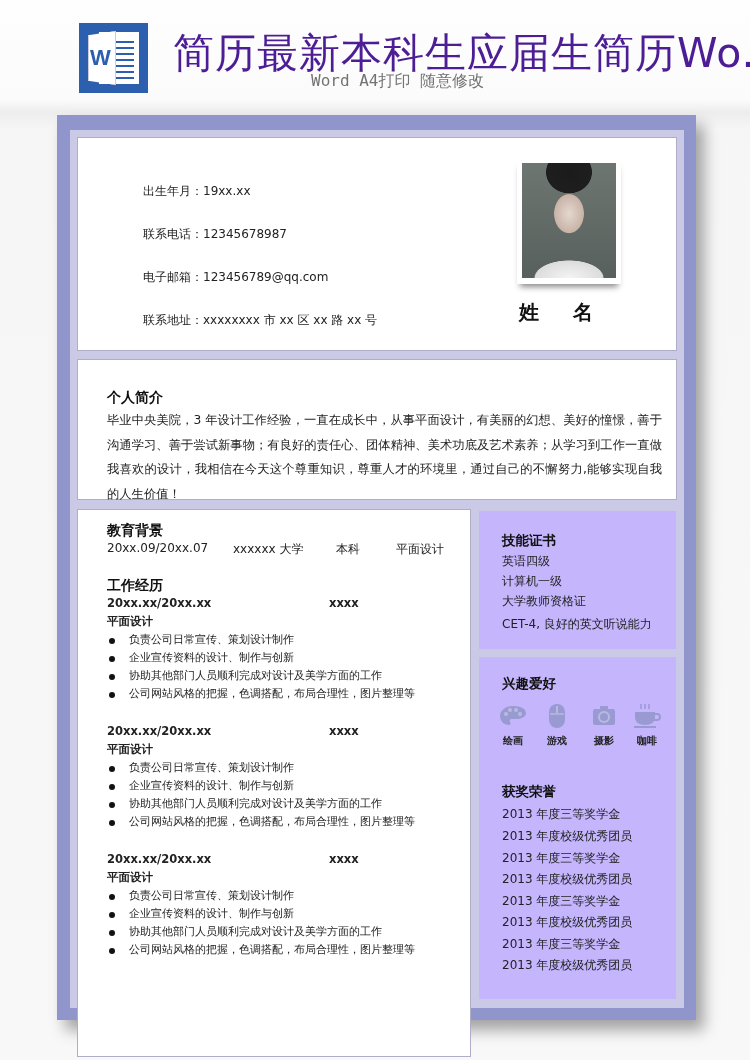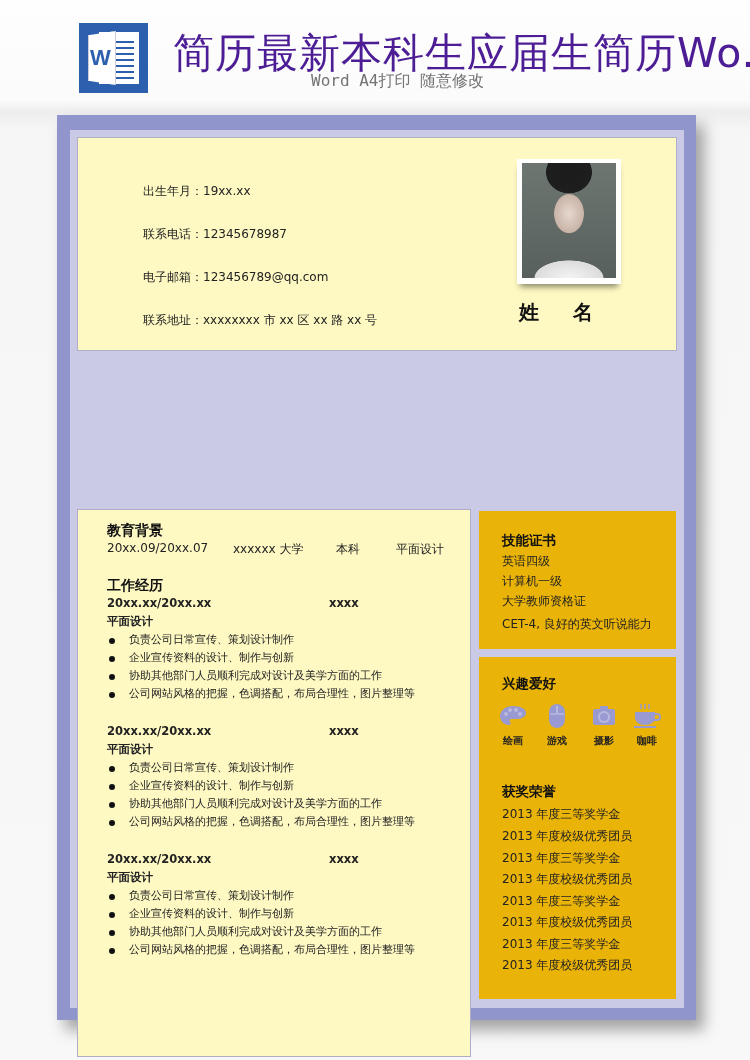--- a/index.html
+++ b/index.html
@@ -17,25 +17,25 @@
   .word-icon .page .lines i { display:block; height:2px; background:#2c5fad; margin-bottom:4px; }
   .word-icon .cover { position:absolute; left:9px; top:8px; width:28px; height:54px; background:#fff;
     clip-path: polygon(0 8%, 100% 0, 100% 100%, 0 92%); border:1px solid #ccd; }
   .word-icon .w { position:absolute; left:11px; top:22px; font-family:"Liberation Sans", sans-serif; font-weight:bold; color:#2c5fad; font-size:22px; }
   .doc-title { position:absolute; left:173px; top:26px; font-size:41px; letter-spacing:1px; color:#4c1d95; white-space:nowrap; font-family:"DejaVu Sans", sans-serif; }
   .doc-sub { position:absolute; left:311px; top:71px; font-size:16px; color:#737373; font-family:"DejaVu Sans Mono", monospace; white-space:nowrap; }
 
   .frame { position:absolute; left:57px; top:115px; width:639px; height:905px; background:#9096cc;
     box-shadow: 8px 10px 14px rgba(0,0,0,0.35); }
   .inner { position:absolute; left:13px; top:15px; width:614px; height:878px; background:#cbcae6; }
-  .box { position:absolute; border:1px solid #aeaec8; background:#fef9c3; }
+  .box { position:absolute; border:1px solid #aeaec8; background:#ffffff; }
   .box-info { left:7px; top:7px; width:600px; height:214px; }
   .box-intro { left:7px; top:229px; width:600px; height:141px; }
   .box-left { left:7px; top:379px; width:394px; height:548px; }
-  .rbox { position:absolute; background:#eab308; }
+  .rbox { position:absolute; background:#c4b5fd; }
   .rbox-skills { left:409px; top:381px; width:197px; height:138px; }
   .rbox-hobby { left:409px; top:527px; width:197px; height:113px; }
   .rbox-awards { left:409px; top:640px; width:197px; height:229px; }
 
   .info-row { position:absolute; left:65px; font-size:12px; color:#222; white-space:nowrap; }
   .photo { position:absolute; left:439px; top:21px; width:104px; height:125px; background:#fff; padding:4px 5px 6px 5px;
     box-shadow: 0 6px 6px -3px rgba(0,0,0,0.45); }
   .photo .img { width:100%; height:100%; background:
      radial-gradient(ellipse 40% 30% at 50% 8%, #1b1b1b 0, #1e1e1e 60%, transparent 62%),
      radial-gradient(ellipse 28% 30% at 50% 44%, #e5d8cf 0, #c9b3a7 55%, transparent 58%),
@@ -92,20 +92,24 @@
       <div class="info-row" style="top:45px"><span>出生年月：</span><span>19xx.xx</span></div>
       <div class="info-row" style="top:88px"><span>联系电话：</span><span>12345678987</span></div>
       <div class="info-row" style="top:131px"><span>电子邮箱：</span><span>123456789@qq.com</span></div>
       <div class="info-row" style="top:174px"><span>联系地址：</span><span>xxxxxxxx 市 xx 区 xx 路 xx 号</span></div>
       <div class="photo">
           <div class="img"></div>
         </div>
       <div class="name">姓名</div>
     </div>
 
+    <div class="box box-intro">
+      <div class="sec-title" style="left:29px;top:29px">个人简介</div>
+      <div class="intro-text">毕业中央美院，3 年设计工作经验，一直在成长中，从事平面设计，有美丽的幻想、美好的憧憬，善于沟通学习、善于尝试新事物；有良好的责任心、团体精神、美术功底及艺术素养；从学习到工作一直做我喜欢的设计，我相信在今天这个尊重知识，尊重人才的环境里，通过自己的不懈努力,能够实现自我的人生价值！</div>
+    </div>
 
     <div class="box box-left">
       <div class="sec-title" style="left:29px;top:12px">教育背景</div>
       <div class="edu-row">
         <span style="left:0">20xx.09/20xx.07</span>
         <span style="left:126px">xxxxxx 大学</span>
         <span style="left:229px">本科</span>
         <span style="left:289px">平面设计</span>
       </div>
       <div class="sec-title" style="left:29px;top:67px">工作经历</div>

